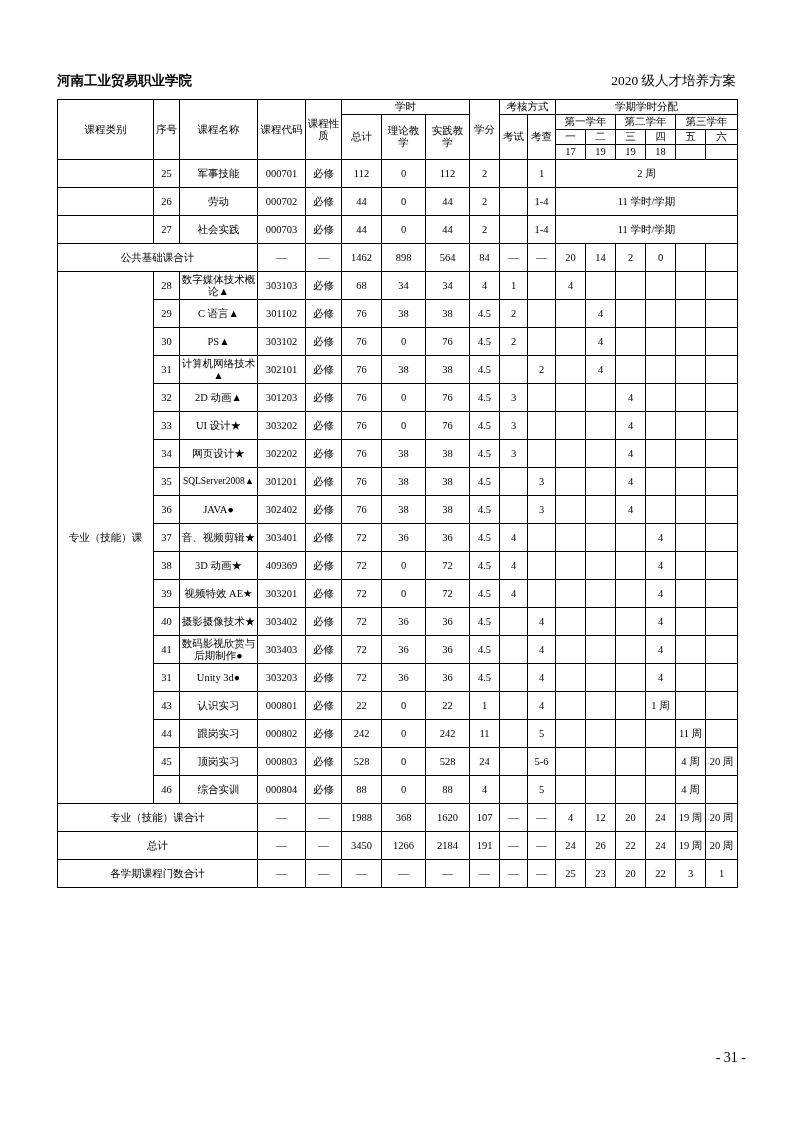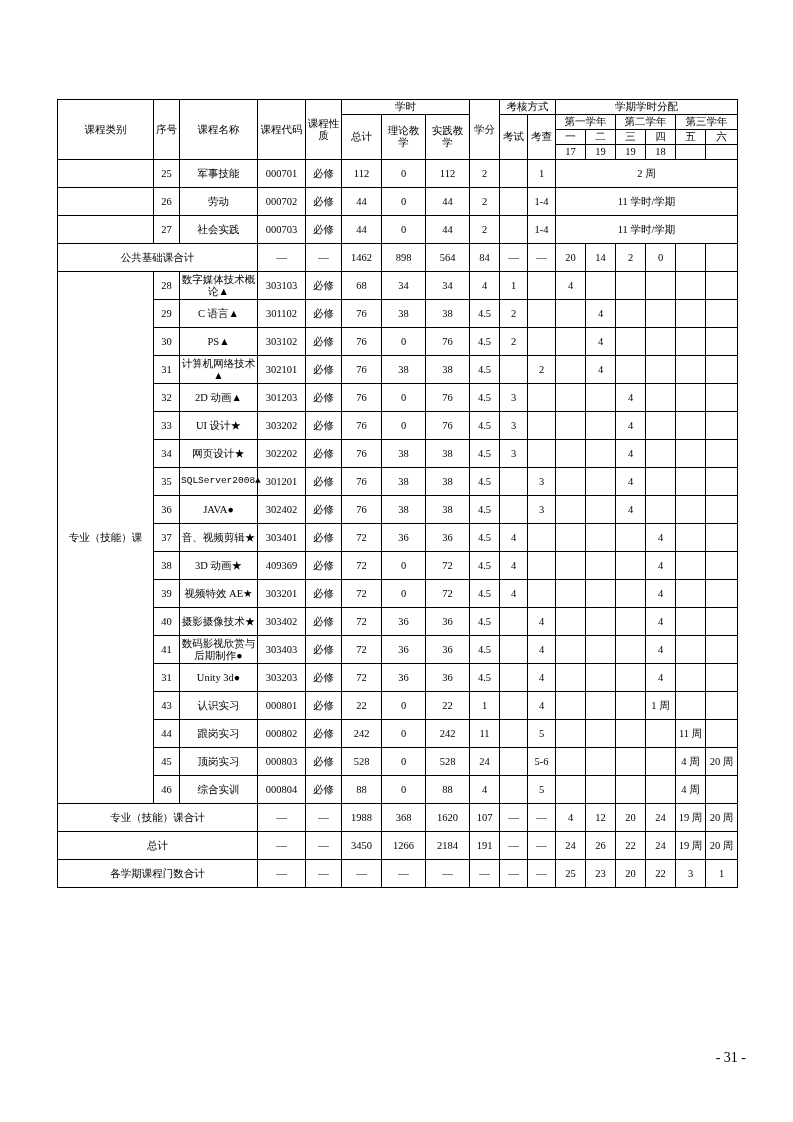--- a/index.html
+++ b/index.html
@@ -55,27 +55,31 @@
     padding: 1px 1px;
     line-height: 1.15;
     font-weight: normal;
   }
   .hd { font-weight: bold; margin-top: 21px; }
   .lcell { text-align: left; padding-left: 3px; margin-top: 6px; }
   .tall { height: 28px; }
   .sum { font-weight: bold; font-family: Liberation Serif, serif; }
   .catlabel { font-size: 10.5px; }
   .nowrap { white-space: nowrap; }
-  .small { font-size: 9.5px; font-family: Liberation Mono, monospace; }
+  .small { font-size: 9.5px; }
 </style>
 </head>
 <body>
 
 <div class="page">
 
+  <div class="header">
+    <div class="left">河南工业贸易职业学院</div>
+    <div class="right">2020 级人才培养方案</div>
+  </div>
 
   <table class="sheet">
     <colgroup>
       <col style="width:96px">
       <col style="width:26px">
       <col style="width:78px">
       <col style="width:48px">
       <col style="width:36px">
       <col style="width:40px">
       <col style="width:44px">

